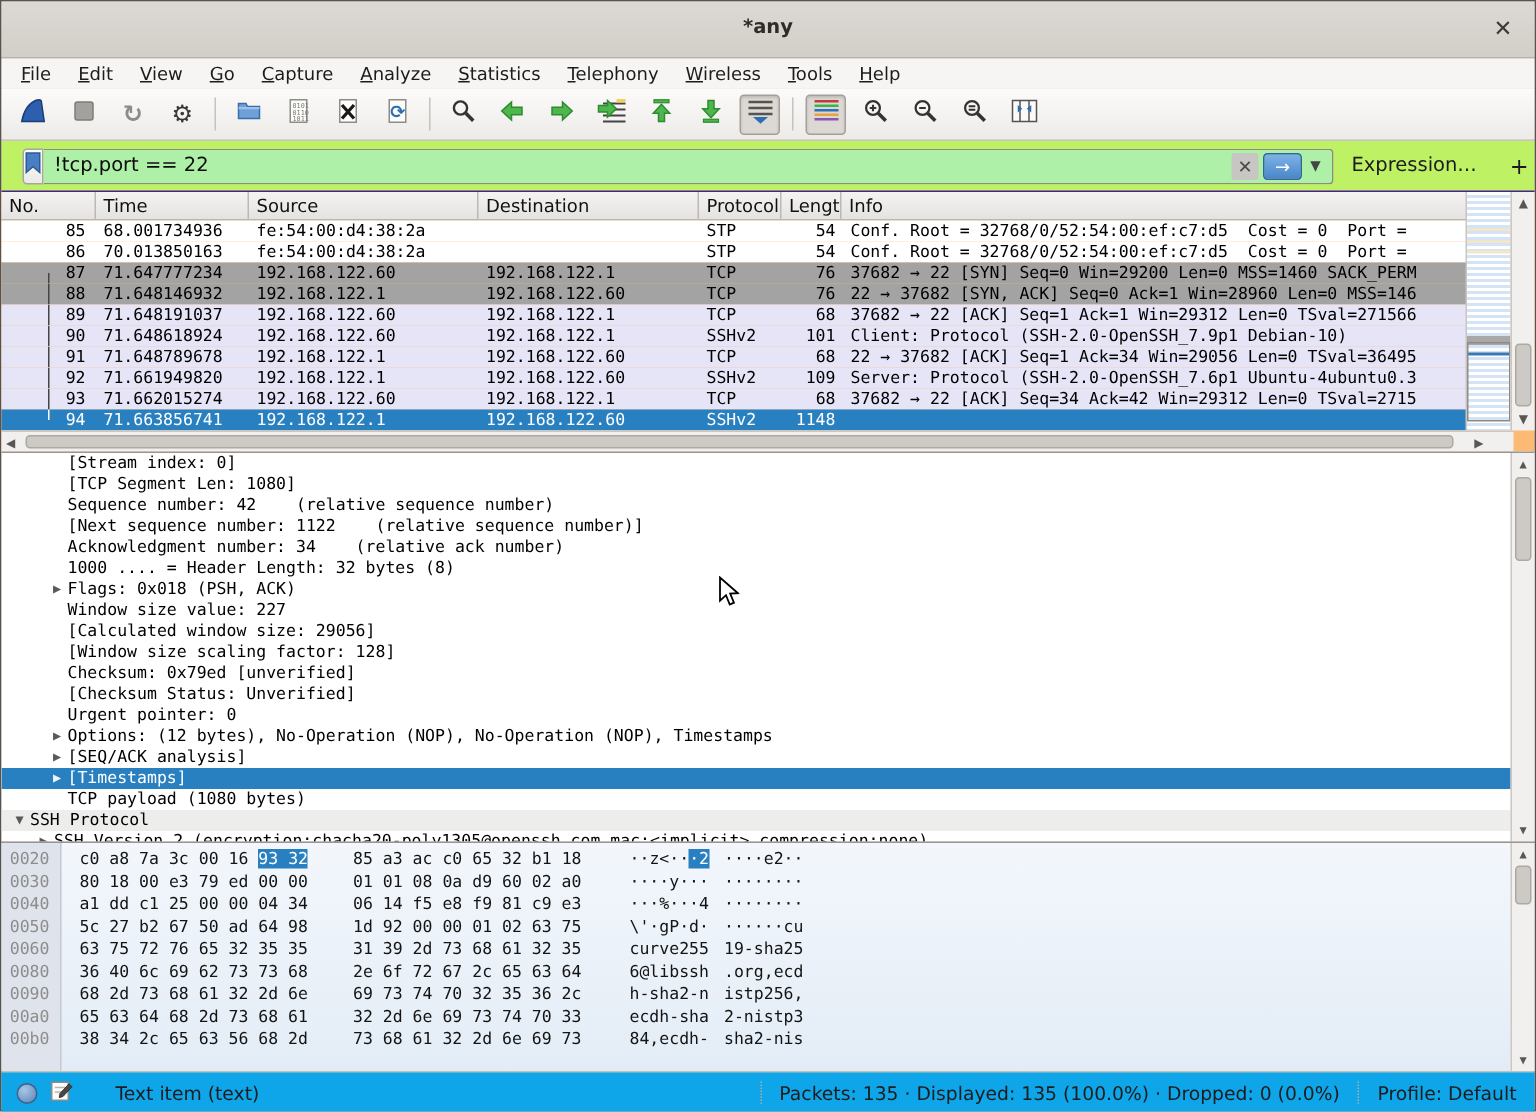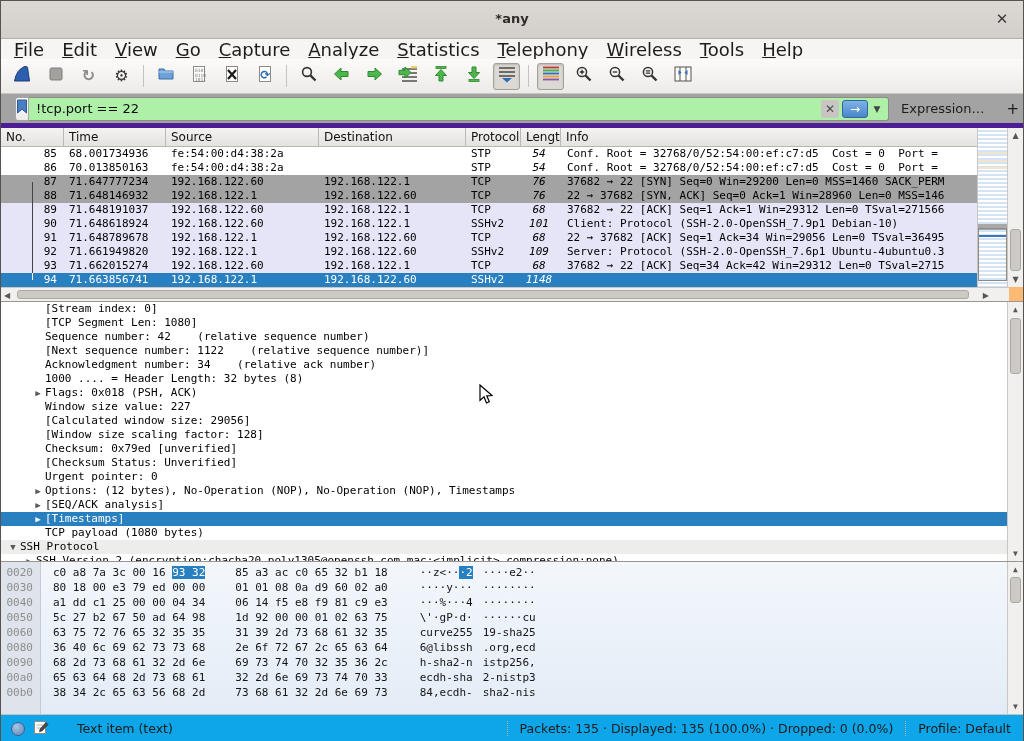--- a/index.html
+++ b/index.html
@@ -6,32 +6,32 @@
   html,body { width:1024px; height:741px; font-family:"DejaVu Sans",sans-serif; background:#d8d4cf; overflow:hidden; }
   .window { position:relative; width:1024px; height:741px; border:1px solid #56524d; background:#d8d4cf; }
 
   
   .titlebar { position:absolute; top:0; left:0; right:0; height:38px; background:linear-gradient(#dcd8d3,#d2cec8); border-bottom:1px solid #b4b0aa; }
   .titlebar .title { position:absolute; left:0; right:0; top:10px; text-align:center; font-weight:bold; font-size:13px; color:#2e2b28; }
   .titlebar .close { position:absolute; right:12px; top:9px; width:18px; height:18px; font-size:15px; line-height:18px; text-align:center; color:#3a3a3a; cursor:default; }
 
   
   .menubar { position:absolute; top:38px; left:0; right:0; height:20px; background:#f6f5f3; display:flex; align-items:center; padding-left:4px; }
-  .menu-item { display:inline-block; padding:2px 9px; font-size:18px; color:#1c1c1c;text-align:center; }
+  .menu-item { display:inline-block; padding:2px 9px; font-size:12px; color:#1c1c1c;text-align:center; }
   .menu-item::first-letter { text-decoration:underline; }
 
   
   .toolbar { position:absolute; top:58px; left:0; right:0; height:35px; background:linear-gradient(#fcfbfa,#edebe8); border-bottom:1px solid #c9c5c0; display:flex; align-items:center; padding-left:5px; }
   .tbtn { width:27px; height:27px; display:flex; align-items:center; justify-content:center; margin:0 3px; border:1px solid transparent; border-radius:3px; }
   .tbtn.pressed { background:#dcd8d3; border:1px solid #a39f99; box-shadow:inset 0 1px 2px rgba(0,0,0,.15); }
   .tsep { width:1px; height:22px; background:#c6c2bc; margin:0 5px; }
   .glyph { font-size:16px; line-height:16px; }
 
   
-  .filterbar { position:absolute; top:93px; left:0; right:0; height:34px; background:#a3a3a3; border-bottom:5px solid #4c1d95; display:flex; align-items:center; padding:0 14px; }
+  .filterbar { position:absolute; top:93px; left:0; right:0; height:34px; background:#bef264; border-bottom:1px solid #4c1d95; display:flex; align-items:center; padding:0 14px; }
   .bookmark-btn { width:24px; height:24px; border:1px solid #a9a5a0; border-radius:3px 0 0 3px; background:linear-gradient(#fdfdfd,#eceae7); display:flex; align-items:center; justify-content:center; }
   .filter-field { height:24px; flex:0 0 860px; background:#aef0a8; border:1px solid #8e8a84; border-left:none; border-radius:0 3px 3px 0; display:flex; align-items:center; padding-left:7px; position:relative; }
   .filter-text { font-size:13px; color:#0c0c0c; flex:1; }
   .filter-clear { width:18px; height:18px; background:#c8c6c3; border-radius:2px; color:#4c4a48; font-size:12px; line-height:18px; text-align:center; margin-right:3px; }
   .filter-apply { width:26px; height:18px; background:linear-gradient(#7db3e8,#4a86c8); border:1px solid #33659e; border-radius:3px; color:#fff; text-align:center; font-size:12px; line-height:16px; margin-right:2px; }
   .filter-caret { width:14px; height:18px; font-size:9px; line-height:18px; text-align:center; color:#444; margin-right:4px; }
   .expression-label { font-size:13px; color:#1c1c1c; margin:0 10px 0 12px; }
   .vsep { width:1px; height:18px; background:#c6c2bc; }
   .add-btn { font-size:15px; color:#1c1c1c; padding:0 12px; }
 
@@ -39,21 +39,21 @@
   .packetlist { position:absolute; top:127px; left:0; right:0; height:173px; background:#fdba74; }
   .plheader { position:absolute; top:0; left:0; width:1008px; height:19px; background:linear-gradient(#f4f3f2,#e5e3e1); border-bottom:1px solid #b9b6b2; display:flex; font-size:12px; color:#111; }
   .plheader .hc { border-right:1px solid #bcb9b5; padding:2px 0 0 5px; overflow:hidden; white-space:nowrap; }
   .plrows { position:absolute; top:19px; left:0; width:978px; height:140px; font-family:"DejaVu Sans Mono",monospace; font-size:11px; }
   .prow { display:flex; height:14px; line-height:14px; white-space:pre; position:relative; overflow:hidden; }
   .c-no { width:63px; text-align:right; padding-right:7px; flex:none; }
   .c-time { width:102px; padding-left:5px; flex:none; }
   .c-src { width:153px; padding-left:5px; flex:none; }
   .c-dst { width:147px; padding-left:5px; flex:none; }
   .c-proto { width:55px; padding-left:5px; flex:none; }
-  .c-len { width:40px; text-align:center; padding-right:4px; flex:none;font-style:italic; }
+  .c-len { width:40px; text-align:right; padding-right:4px; flex:none; }
   .c-info { flex:1; padding-left:6px; overflow:hidden; }
   .h-no{width:63px;} .h-time{width:102px;} .h-src{width:153px;} .h-dst{width:147px;} .h-proto{width:55px;} .h-len{width:40px;} .h-info{flex:1; border-right:none !important;}
   .row-white { background:#fff; color:#000; }
   .row-gray { background:#a3a3a3; color:#000; }
   .row-lav { background:#e6e5f8; color:#000; }
   .row-sel { background:#2980c0; color:#fff; }
   .rel::before { content:""; position:absolute; left:31px; top:0; bottom:0; border-left:1px solid #444; }
   .rel-first::before { top:7px; }
   .row-sel.rel::before { border-left-color:#fff; bottom:7px; }
   .minimap { position:absolute; top:0; right:16px; width:30px; height:159px; background:repeating-linear-gradient(#ffffff 0px, #ffffff 2px, #d4e4f6 2px, #d4e4f6 4px); border-left:1px solid #c9c5c0; }

